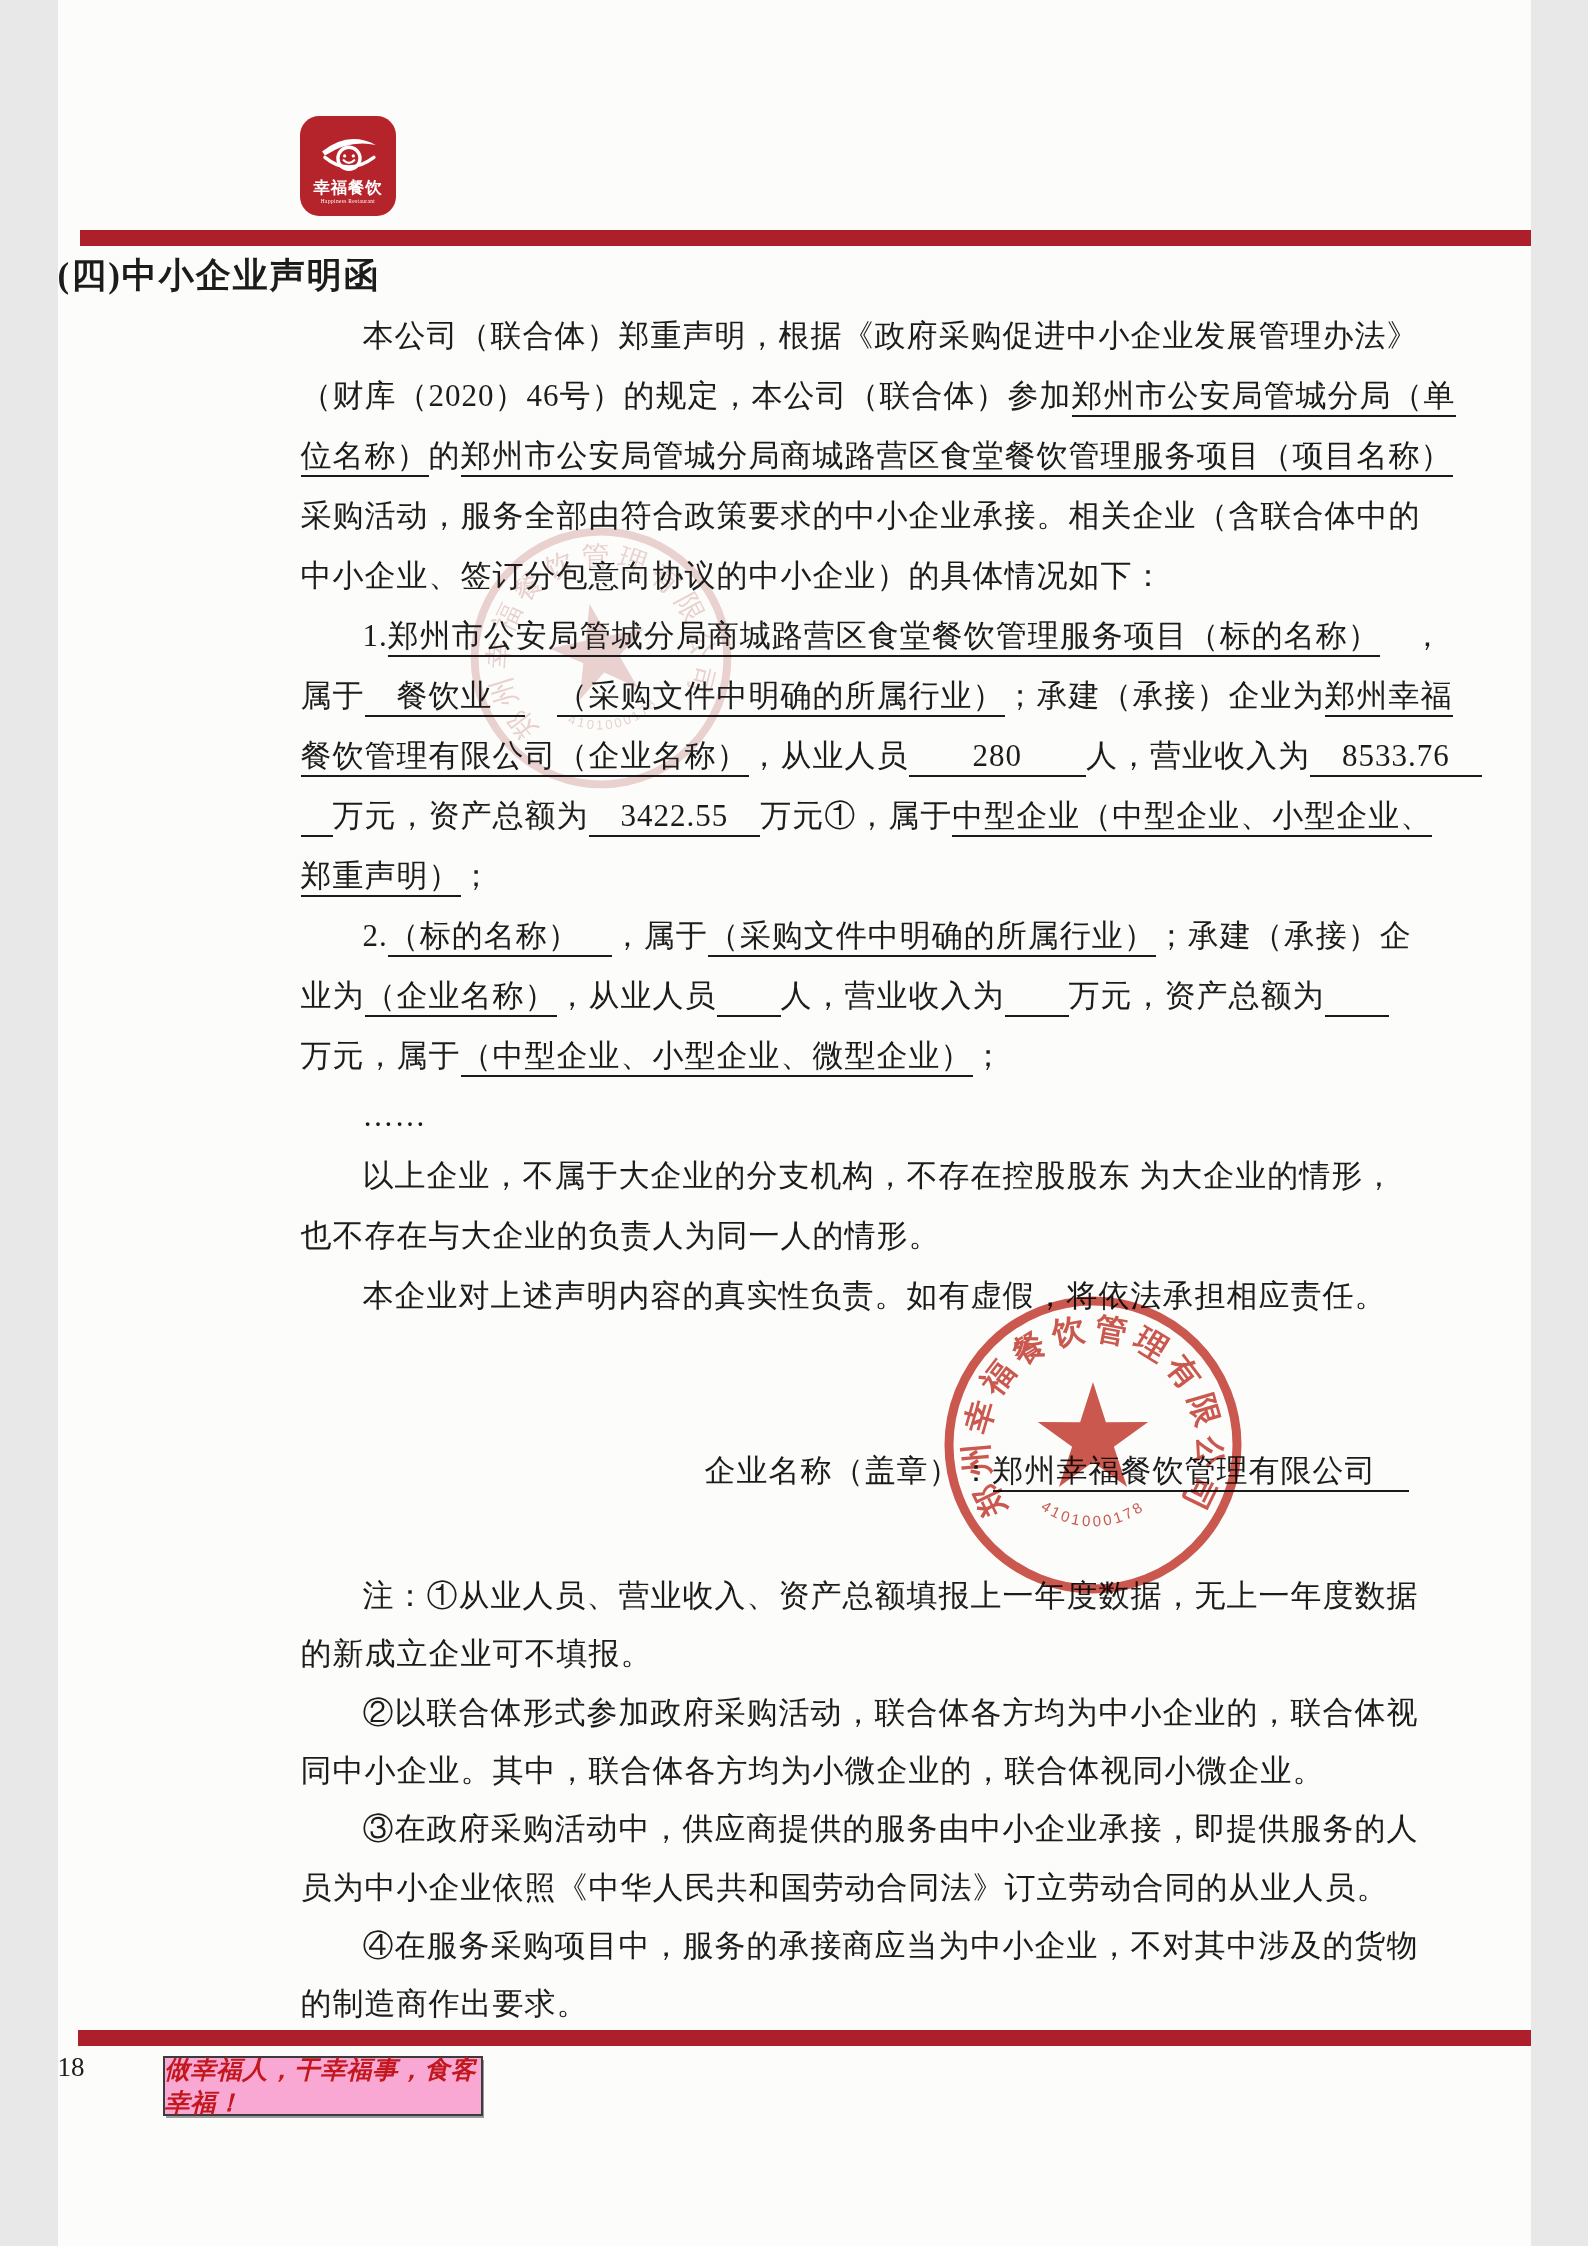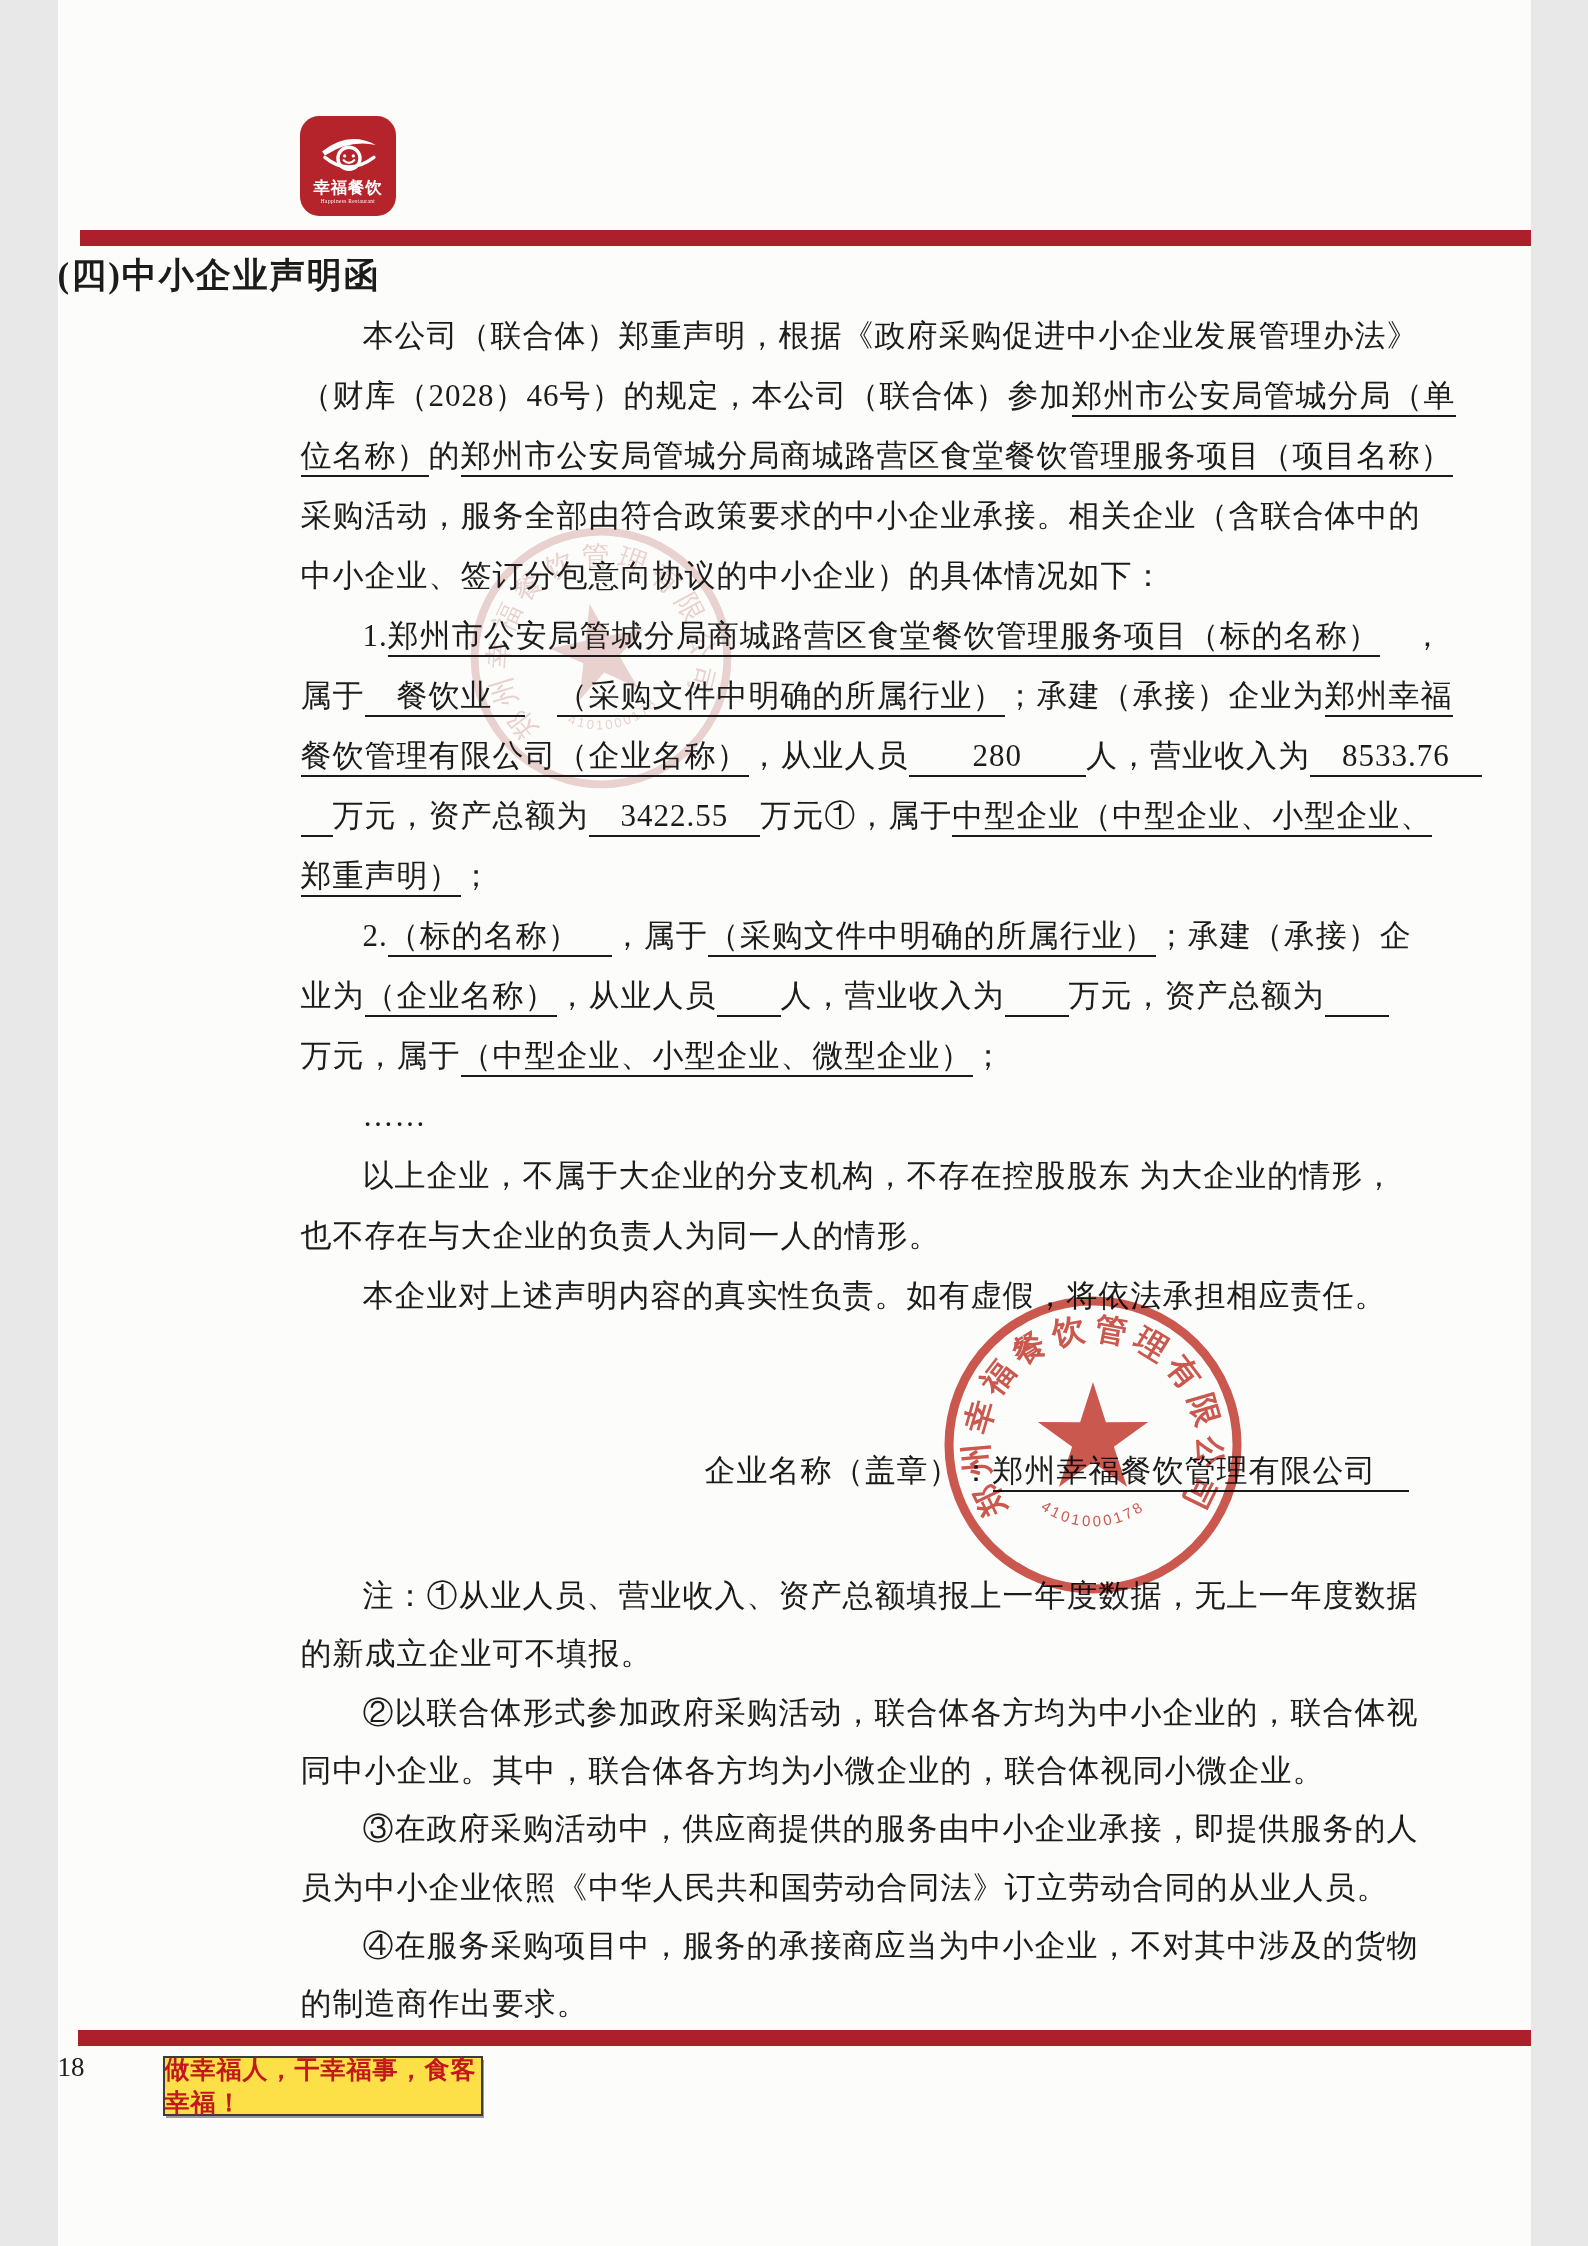--- a/index.html
+++ b/index.html
@@ -21,21 +21,21 @@
   .u{border-bottom:2px solid #1b1b1b;padding-bottom:2px;margin-top:44px;}
   .sigline{position:absolute;left:647px;top:1450px;font-size:31px;letter-spacing:1px;white-space:nowrap;}
   .dateline{position:absolute;left:770px;top:1516px;font-size:31px;letter-spacing:1px;white-space:nowrap;}
   .stamp{position:absolute;mix-blend-mode:multiply;}
   .stamp-big{left:880px;top:1290px;width:310px;height:310px;opacity:.88;}
   .stamp-faint{left:407px;top:522px;width:272px;height:272px;opacity:.26;transform:rotate(-12deg);}
   .logo{position:absolute;left:242px;top:116px;width:96px;height:100px;}
   .footer-box{
     position:absolute;left:105px;top:2056px;width:316px;height:56px;
     border:2px solid #3c3c3c;display:flex;align-items:center;justify-content:center;
-    background:#fde047;box-shadow:2px 3px 0 -1px #9a9a9a;
+    background:#f9a8d4;box-shadow:2px 3px 0 -1px #9a9a9a;font-style:italic;
   }
   .footer-box span{
     color:#c2181d;font-weight:bold;font-size:25px;letter-spacing:1px;
     font-family:"Liberation Sans","DejaVu Sans",sans-serif;
   }
   .pagenum{position:absolute;left:0;top:2052px;width:1588px;text-align:left;font-size:27px;}
   .stamp text{font-family:"Liberation Sans","DejaVu Sans",sans-serif;}
 </style>
 </head>
 <body>
@@ -70,21 +70,21 @@
     <defs>
         <path id="serB" d="M 78 191 A 88 88 0 0 0 232 191" fill="none"></path>
       </defs>
     <text font-size="15" fill="#b2564e" letter-spacing="3">
       <textPath href="#serB" startOffset="50%" text-anchor="middle">4101000178</textPath>
     </text>
   </svg>
 
   <div id="body-lines">
       <div class="line indent" style="top: 316px;"><span>本公司（联合体）郑重声明，根据《政府采购促进中小企业发展管理办法》</span></div>
-      <div class="line" style="top: 376px;"><span>（财库（2028）46号）的规定，本公司（联合体）参加</span><span class="u">郑州市公安局管城分局（单</span></div>
+      <div class="line" style="top: 376px;"><span>（财库（2020）46号）的规定，本公司（联合体）参加</span><span class="u">郑州市公安局管城分局（单</span></div>
       <div class="line" style="top: 436px;"><span class="u">位名称）</span><span>的</span><span class="u">郑州市公安局管城分局商城路营区食堂餐饮管理服务项目（项目名称）</span></div>
       <div class="line" style="top: 496px;"><span>采购活动，服务全部由符合政策要求的中小企业承接。相关企业（含联合体中的</span></div>
       <div class="line" style="top: 556px;"><span>中小企业、签订分包意向协议的中小企业）的具体情况如下：</span></div>
       <div class="line indent" style="top: 616px;"><span>1.</span><span class="u">郑州市公安局管城分局商城路营区食堂餐饮管理服务项目（标的名称）</span><span>　，</span></div>
       <div class="line" style="top: 676px;"><span>属于</span><span class="u">　餐饮业　</span><span>　</span><span class="u">（采购文件中明确的所属行业）</span><span>；承建（承接）企业为</span><span class="u">郑州幸福</span></div>
       <div class="line" style="top: 736px;"><span class="u">餐饮管理有限公司（企业名称）</span><span>，从业人员</span><span class="u">　　280　　</span><span>人，营业收入为</span><span class="u">　8533.76　</span></div>
       <div class="line" style="top: 796px;"><span class="u">　</span><span>万元，资产总额为</span><span class="u">　3422.55　</span><span>万元①，属于</span><span class="u">中型企业（中型企业、小型企业、</span></div>
       <div class="line" style="top: 856px;"><span class="u">郑重声明）</span><span>；</span></div>
       <div class="line indent" style="top: 916px;"><span>2.</span><span class="u">（标的名称）　</span><span>，属于</span><span class="u">（采购文件中明确的所属行业）</span><span>；承建（承接）企</span></div>
       <div class="line" style="top: 976px;"><span>业为</span><span class="u">（企业名称）</span><span>，从业人员</span><span class="u">　　</span><span>人，营业收入为</span><span class="u">　　</span><span>万元，资产总额为</span><span class="u">　　</span></div>

